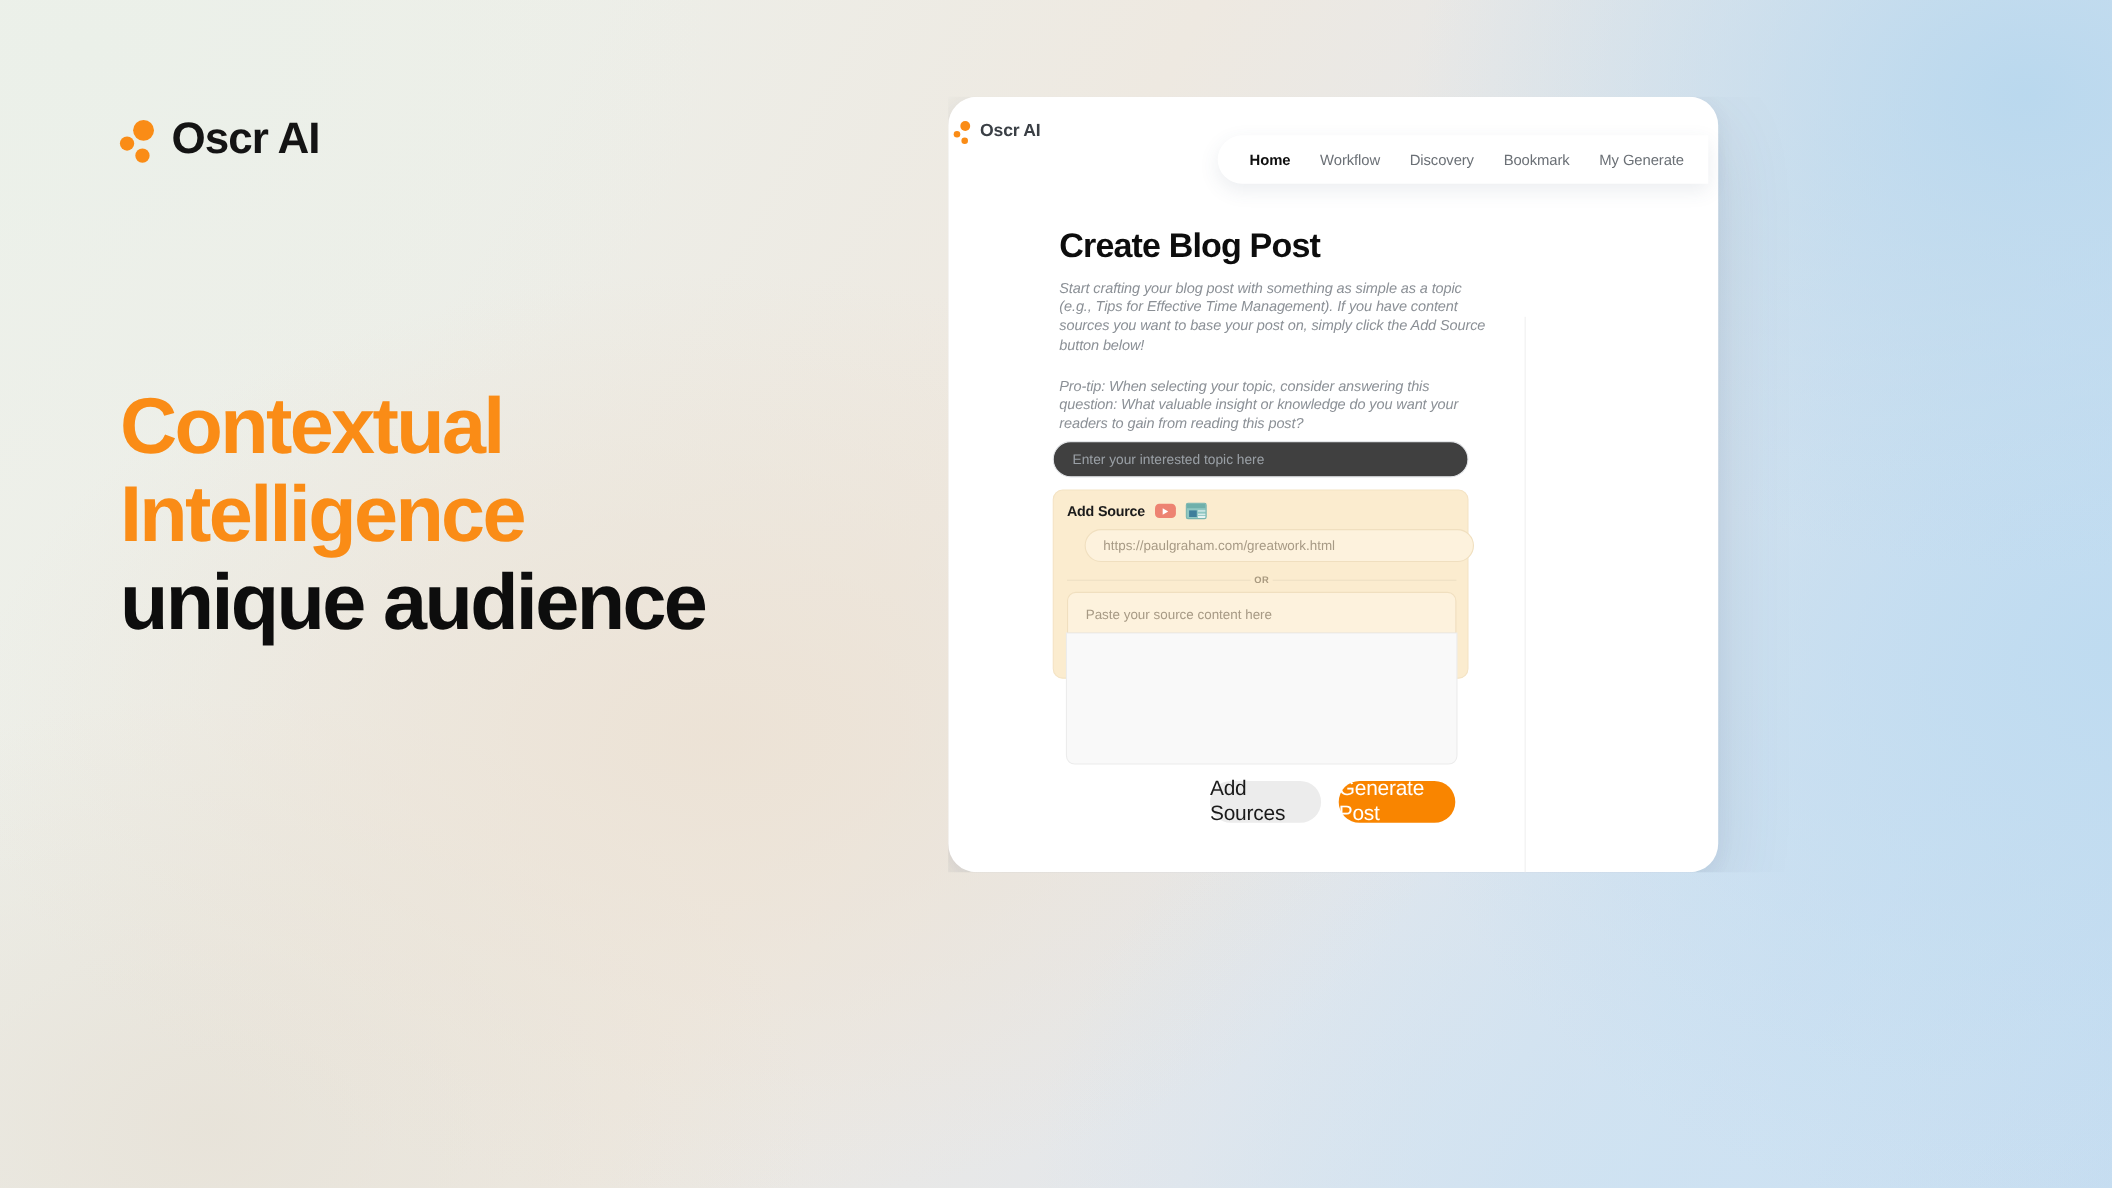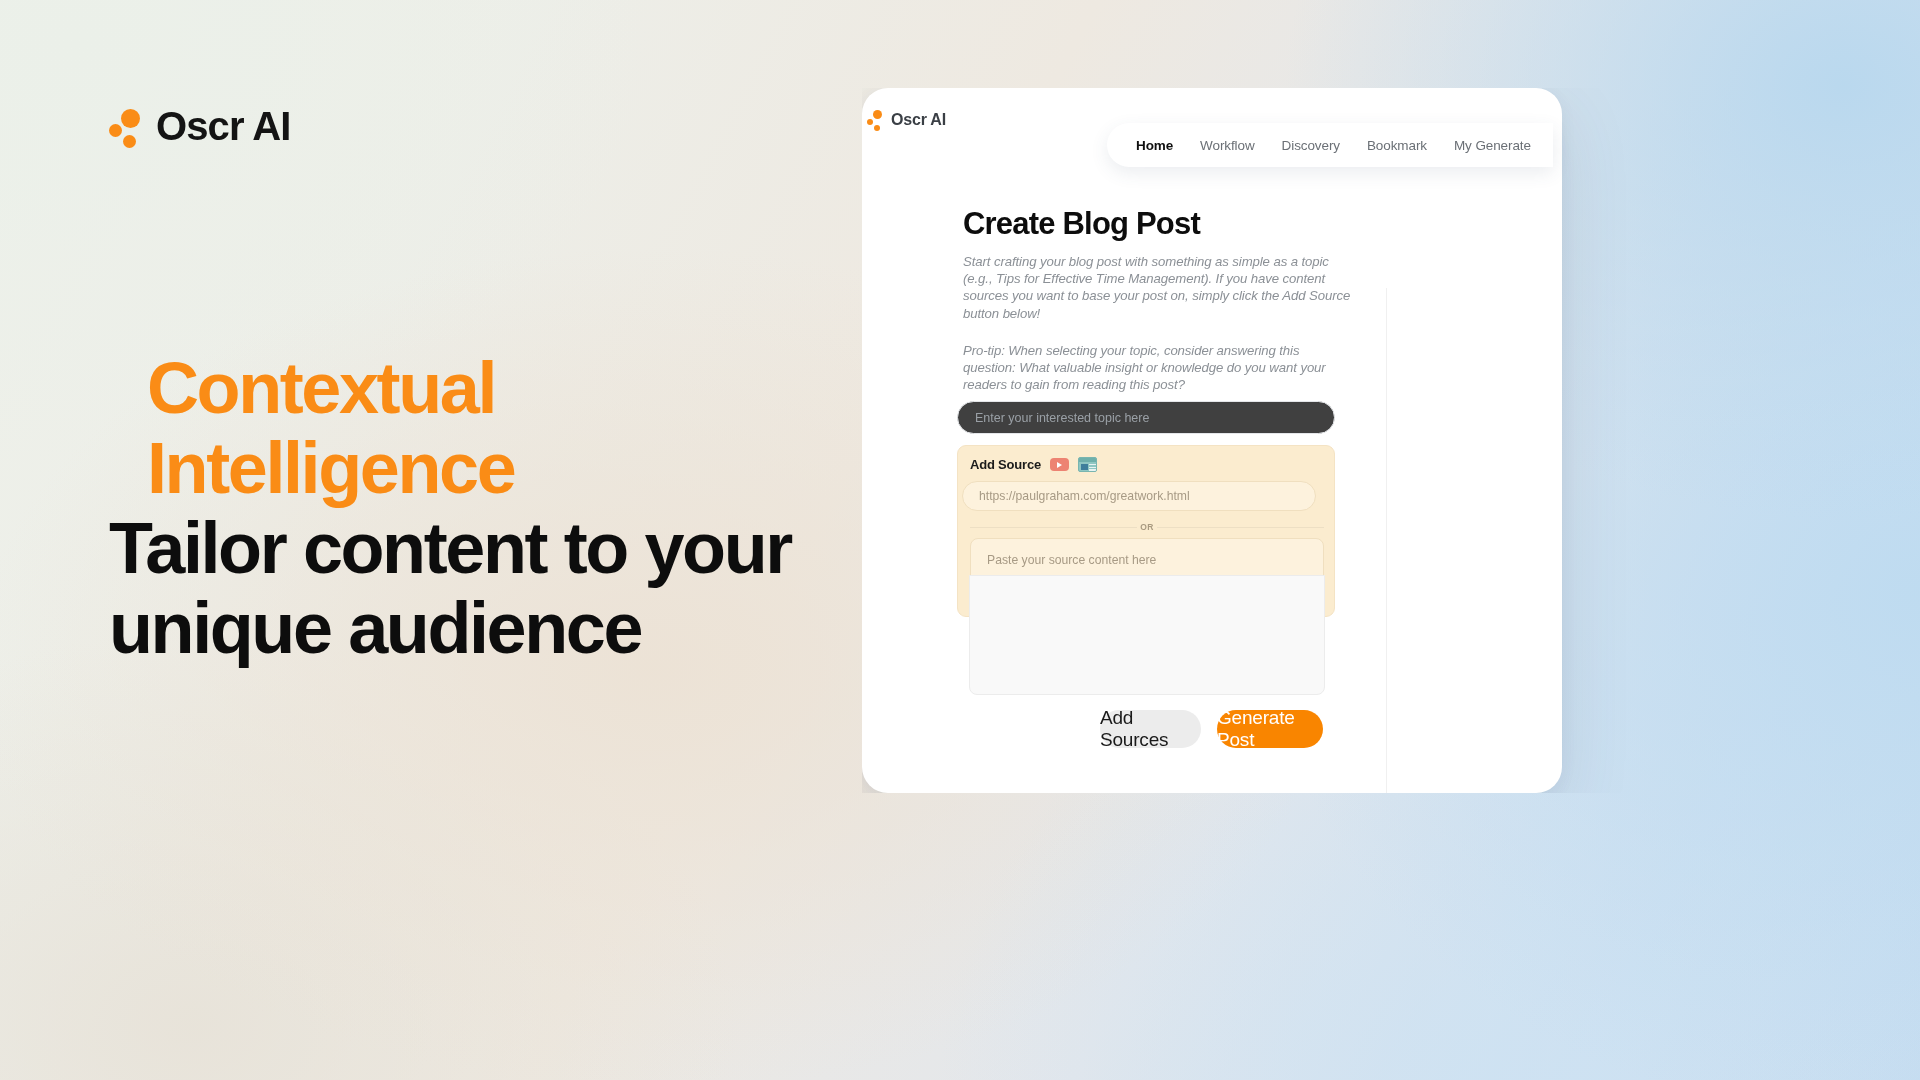--- a/index.html
+++ b/index.html
@@ -32,21 +32,21 @@
   .logo-mark i.d1 { width:19px; height:19px; left:12px;  top:2px; }
   .logo-mark i.d2 { width:13px; height:13px; left:0px;   top:17px; }
   .logo-mark i.d3 { width:13px; height:13px; left:14px;  top:28px; }
   .logo-text { font-size:40px; font-weight:700; color:#141414; letter-spacing:-0.9px; }
 
   .headline { position:absolute; left:109px; top:348px; width:740px; }
   .headline .line {
     font-size:72px; font-weight:700; line-height:80px;
     letter-spacing:-2.4px; display:block;
   }
-  .headline .accent { color:#FA8C16;margin-left:38px; }
+  .headline .accent { color:#FA8C16; }
   .headline .dark   { color:#0d0d0d; }
 
   
   #app-shell {
     position:absolute; left:862px; top:88px;
     width:1058px; height:705px;
     overflow:hidden;
   }
   .app-card {
     position:absolute; left:0; top:0;
@@ -132,21 +132,21 @@
     background:#8fc7c2; position:relative; overflow:hidden;
     border:1px solid #79b5b0;
   }
   .web-icon .bar { position:absolute; left:0; top:0; width:100%; height:3.5px; background:#6fb0ab; }
   .web-icon .img { position:absolute; left:2px; top:5.5px; width:7px; height:6px; background:#3f7f9b; }
   .web-icon .l1 { position:absolute; left:10.5px; top:6px; width:6.5px; height:1.4px; background:#e8f3f2; }
   .web-icon .l2 { position:absolute; left:10.5px; top:8.6px; width:6.5px; height:1.4px; background:#e8f3f2; }
   .web-icon .l3 { position:absolute; left:10.5px; top:11.2px; width:6.5px; height:1.4px; background:#e8f3f2; }
 
   .url-input {
-    position:absolute; left:4px; top:35px;
+    position:absolute; left:28px; top:35px;
     width:354px; height:30px;
     border:1px solid #f0dfbf; border-radius:15px;
     background:#fdf2dd;
     display:flex; align-items:center; padding:0 16px;
   }
   .url-input span { font-size:12.2px; color:#a79a85; }
 
   .or-row {
     position:absolute; left:12px; top:76px; width:354px;
     display:flex; align-items:center; gap:3px;
@@ -200,21 +200,20 @@
       <i class="d1"></i>
         <i class="d2"></i>
         <i class="d3"></i>
     </span>
     <span class="logo-text">Oscr AI</span>
   </div>
 
   <div class="headline">
     <span class="line accent">Contextual</span>
     <span class="line accent">Intelligence</span>
-    <span class="line dark">Tailor content to your</span>
     <span class="line dark">unique audience</span>
   </div>
 
 </div>
 
 <div id="app-shell">
   <div class="app-card">
 
     <div class="app-topbar">
       <div class="app-logo">

